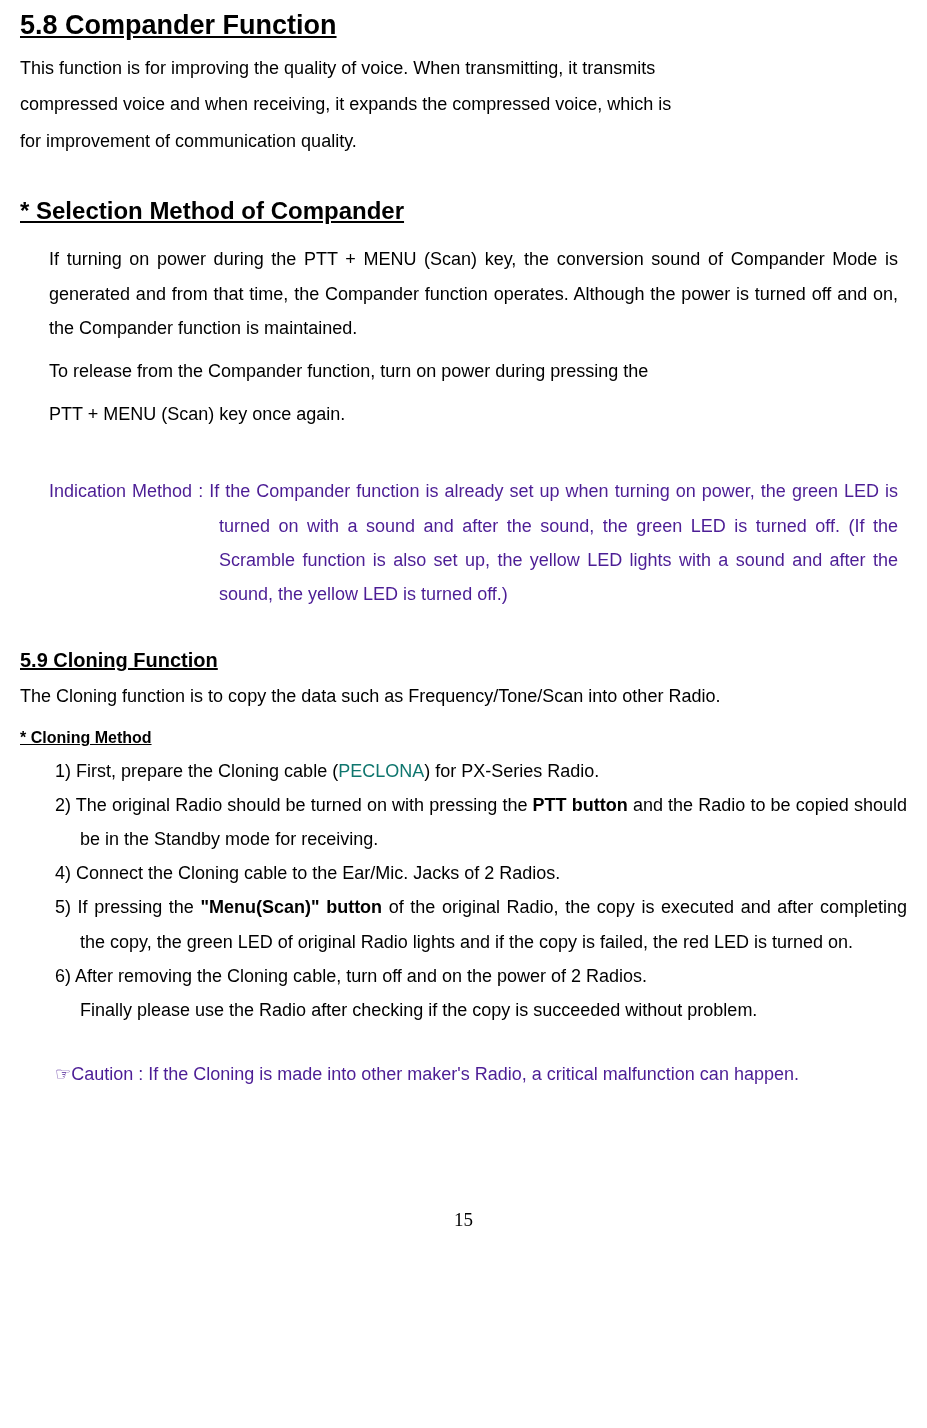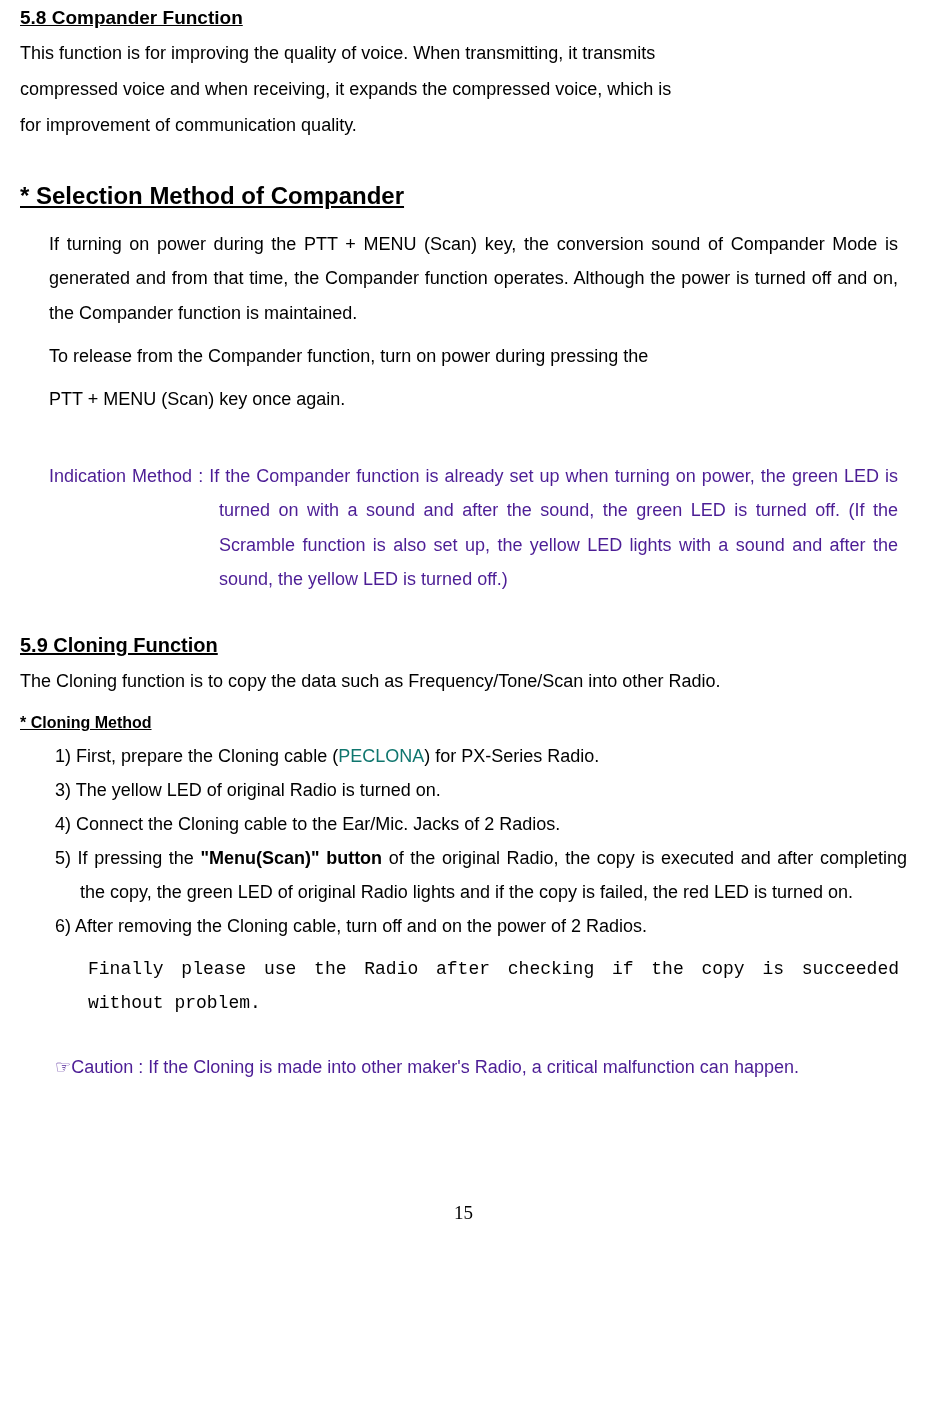--- a/index.html
+++ b/index.html
@@ -5,21 +5,21 @@
     body {
       font-family: Arial, Helvetica, sans-serif;
       max-width: 927px;
       margin: 0 auto;
       padding: 0 20px 20px 20px;
       color: #000;
       font-size: 18px;
       line-height: 1.9;
     }
     .heading-58 {
-      font-size: 19px;
+      font-size: 27px;
       font-weight: bold;
       text-decoration: underline;
       margin-top: 0;
       margin-bottom: 0;
     }
     .para {
       margin: 0 0 2px 0;
     }
     .subheading {
       font-size: 24px;
@@ -54,23 +54,22 @@
       padding-left: 35px;
     }
     .list-item {
       text-indent: -25px;
       padding-left: 25px;
       margin: 0;
       text-align: justify;
     }
     .list-sub {
       padding-left: 25px;
-      margin: 8px;
+      margin: 0;
       text-align: justify;
-      font-family: Liberation Mono, monospace;
     }
     .red-text {
       color: #0f766e;
     }
     .bold {
       font-weight: bold;
     }
     .caution-block {
       padding-left: 35px;
       margin-top: 30px;
@@ -110,21 +109,23 @@
 </p>
 
 <div class="heading-59">5.9 Cloning Function</div>
 <p class="para">The Cloning function is to copy the data such as Frequency/Tone/Scan into other Radio.</p>
 <div class="subheading2">* Cloning Method</div>
 
 <div class="list-block">
   <p class="list-item">
     <span>1) First, prepare the Cloning cable (</span><span class="red-text">PECLONA</span><span>) for PX-Series Radio.</span>
   </p>
-  <p class="list-item">3) The yellow LED of original Radio is turned on.</p>
+  <p class="list-item">
+    <span>2) The original Radio should be turned on with pressing the </span><span class="bold">PTT button</span><span> and the Radio to be copied should be in the Standby mode for receiving.</span>
+  </p>
   <p class="list-item">4) Connect the Cloning cable to the Ear/Mic. Jacks of 2 Radios.</p>
   <p class="list-item">
     <span>5) If pressing the </span><span class="bold">"Menu(Scan)" button</span><span> of the original Radio, the copy is executed and after completing the copy, the green LED of original Radio lights and if the copy is failed, the red LED is turned on.</span>
   </p>
   <p class="list-item">6) After removing the Cloning cable, turn off and on the power of 2 Radios.</p>
   <p class="list-sub">Finally please use the Radio after checking if the copy is succeeded without problem.</p>
 </div>
 
 <div class="caution-block">
   <p class="blue-text caution">☞Caution : If the Cloning is made into other maker's Radio, a critical malfunction can happen.</p>

